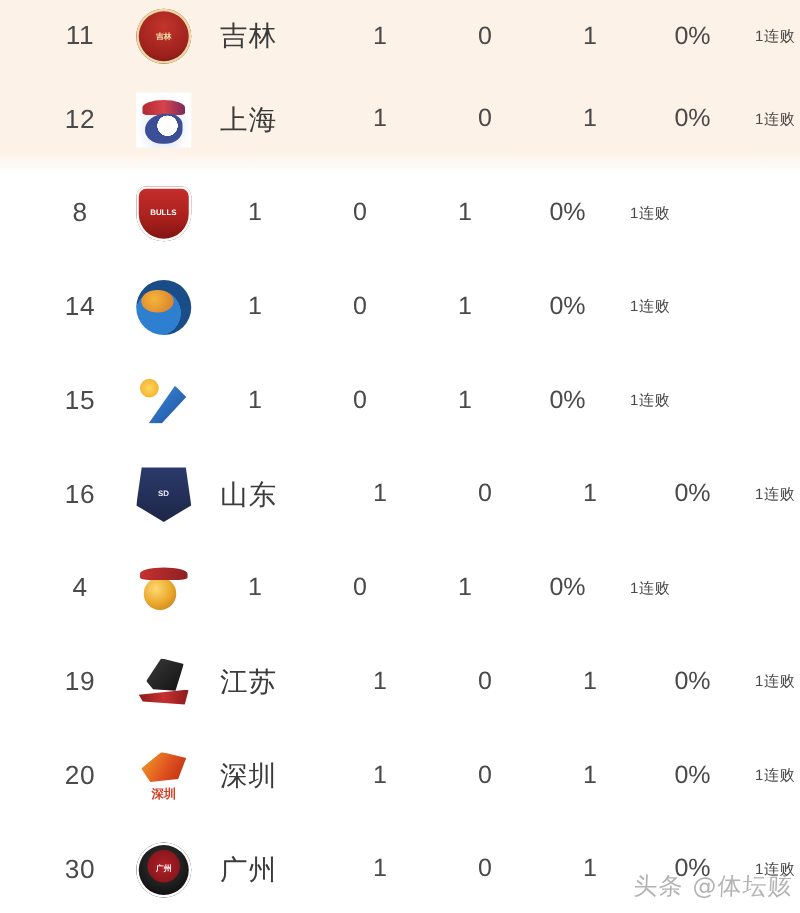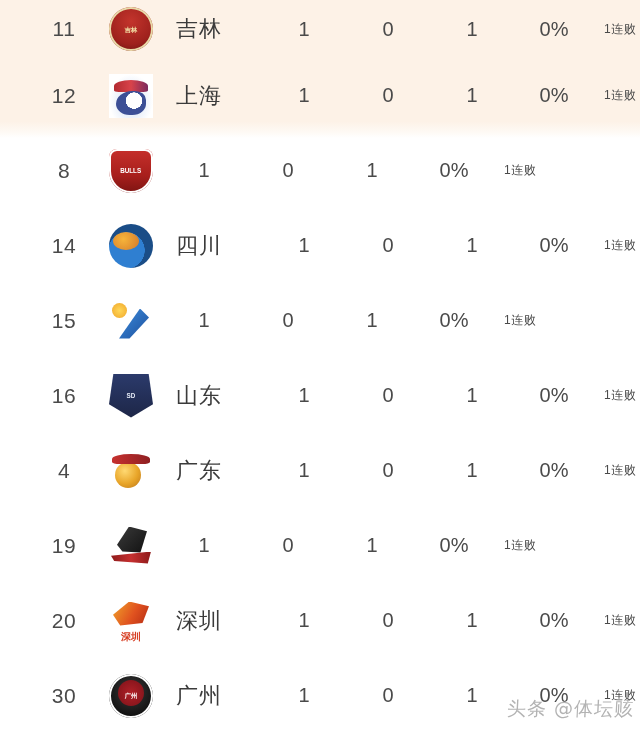--- a/index.html
+++ b/index.html
@@ -332,21 +332,20 @@
         <div class="c-pct">0%</div>
         <div class="c-streak">1连败</div>
       </div>
       <div class="row">
         <div class="c-rank">14</div>
         <div class="c-logo">
           <div class="logo logo-sichuan circle">
             <span class="glyph"></span>
           </div>
         </div>
-        <div class="c-team">四川</div>
         <div class="c-num">1</div>
         <div class="c-num">0</div>
         <div class="c-num">1</div>
         <div class="c-pct">0%</div>
         <div class="c-streak">1连败</div>
       </div>
       <div class="row">
         <div class="c-rank">15</div>
         <div class="c-logo">
           <div class="logo logo-fujian">
@@ -373,34 +372,34 @@
         <div class="c-pct">0%</div>
         <div class="c-streak">1连败</div>
       </div>
       <div class="row">
         <div class="c-rank">4</div>
         <div class="c-logo">
           <div class="logo logo-guangdong">
             <span class="glyph"></span>
           </div>
         </div>
-        <div class="c-team">广东</div>
         <div class="c-num">1</div>
         <div class="c-num">0</div>
         <div class="c-num">1</div>
         <div class="c-pct">0%</div>
         <div class="c-streak">1连败</div>
       </div>
       <div class="row">
         <div class="c-rank">19</div>
         <div class="c-logo">
           <div class="logo logo-jiangsu">
             <span class="glyph"></span>
           </div>
         </div>
+        <div class="c-team">江苏</div>
         <div class="c-num">1</div>
         <div class="c-num">0</div>
         <div class="c-num">1</div>
         <div class="c-pct">0%</div>
         <div class="c-streak">1连败</div>
       </div>
       <div class="row">
         <div class="c-rank">20</div>
         <div class="c-logo">
           <div class="logo logo-shenzhen">

